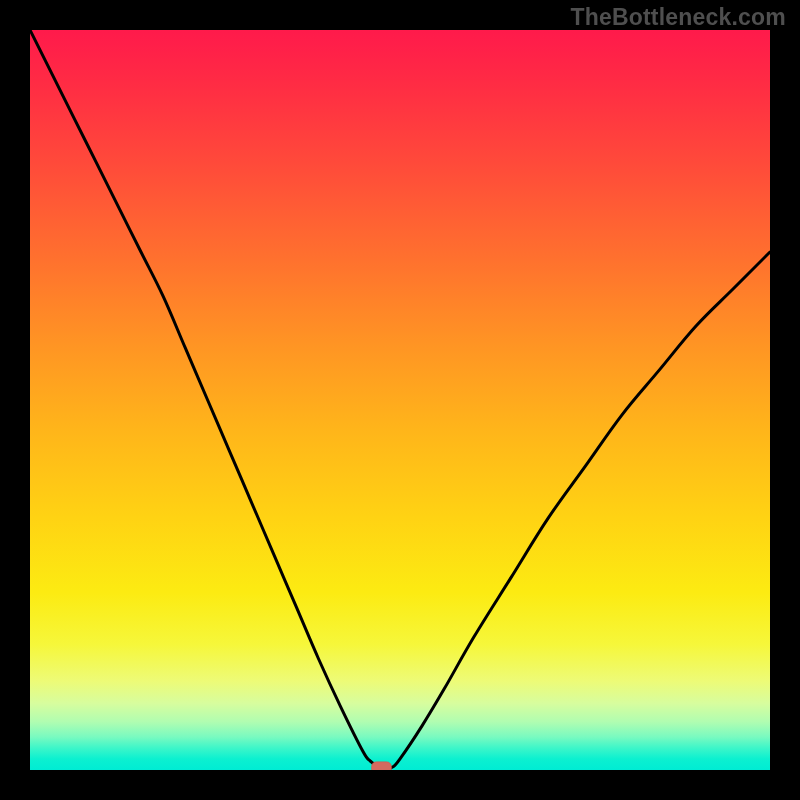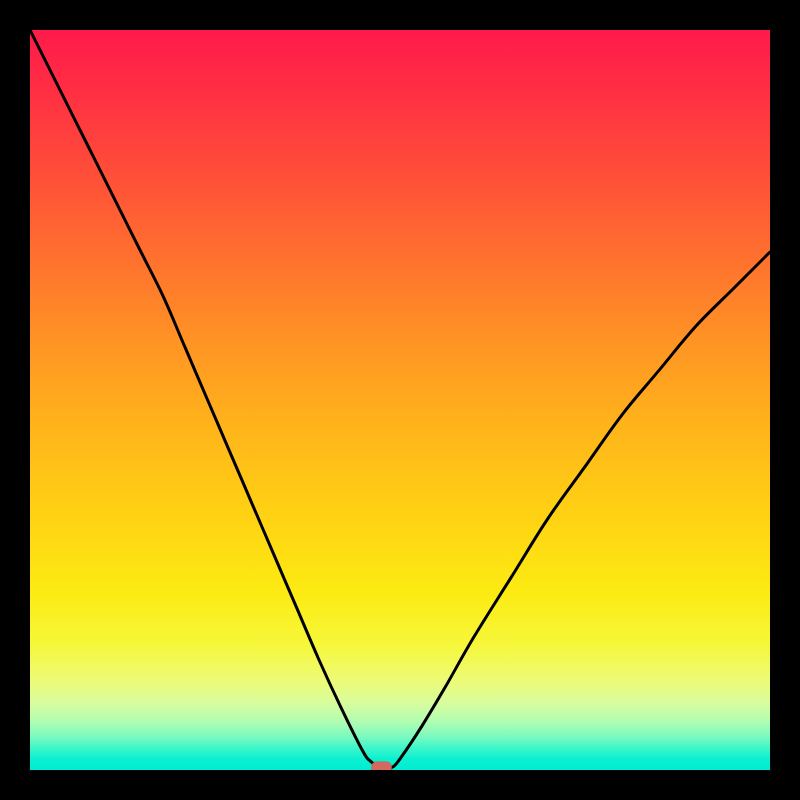--- a/index.html
+++ b/index.html
@@ -74,20 +74,21 @@
   .marker {
     fill: #d46a5f;
     stroke: #c75a4f;
     stroke-width: 0.5;
   }
 </style>
 </head>
 <body>
 
 <div class="frame">
+  <div class="watermark">TheBottleneck.com</div>
 
   <div class="plot">
     <div class="gradient"></div>
 
     <svg class="curve-svg" viewBox="0 0 740 740" preserveAspectRatio="none">
       <path class="curve-path" d="M 0.00 0.00 C 4.00 7.99, 14.21 28.42, 22.20 44.40 C 30.19 60.38, 36.41 72.82, 44.40 88.80 C 52.39 104.78, 58.61 117.22, 66.60 133.20 C 74.59 149.18, 80.81 161.62, 88.80 177.60 C 96.79 193.58, 103.01 206.02, 111.00 222.00 C 118.99 237.98, 125.21 249.08, 133.20 266.40 C 141.19 283.72, 147.41 299.55, 155.40 318.20 C 163.39 336.85, 169.61 351.35, 177.60 370.00 C 185.59 388.65, 191.81 403.15, 199.80 421.80 C 207.79 440.45, 214.01 454.95, 222.00 473.60 C 229.99 492.25, 236.21 506.75, 244.20 525.40 C 252.19 544.05, 258.41 558.55, 266.40 577.20 C 274.39 595.85, 280.61 611.02, 288.60 629.00 C 296.59 646.98, 302.81 660.45, 310.80 677.10 C 318.79 693.75, 327.67 711.78, 333.00 721.50 C 338.33 731.22, 337.74 728.46, 340.40 731.12 C 343.06 733.78, 345.14 734.97, 347.80 736.30 C 350.46 737.63, 352.54 738.39, 355.20 738.52 C 357.86 738.65, 359.94 738.77, 362.60 737.04 C 365.26 735.31, 364.67 736.36, 370.00 728.90 C 375.33 721.44, 384.21 708.25, 392.20 695.60 C 400.19 682.95, 405.08 674.58, 414.40 658.60 C 423.72 642.62, 432.01 626.78, 444.00 606.80 C 455.99 586.82, 467.68 568.91, 481.00 547.60 C 494.32 526.29, 504.68 508.38, 518.00 488.40 C 531.32 468.42, 541.68 455.25, 555.00 436.60 C 568.32 417.95, 578.68 402.12, 592.00 384.80 C 605.32 367.48, 615.68 356.38, 629.00 340.40 C 642.32 324.42, 652.68 310.65, 666.00 296.00 C 679.32 281.35, 689.68 272.32, 703.00 259.00 C 716.32 245.68, 733.34 228.66, 740.00 222.00"></path>
       <rect class="marker" x="341.50" y="731.78" width="20" height="12" rx="5" ry="5"></rect>
     </svg>
   </div>
 </div>

